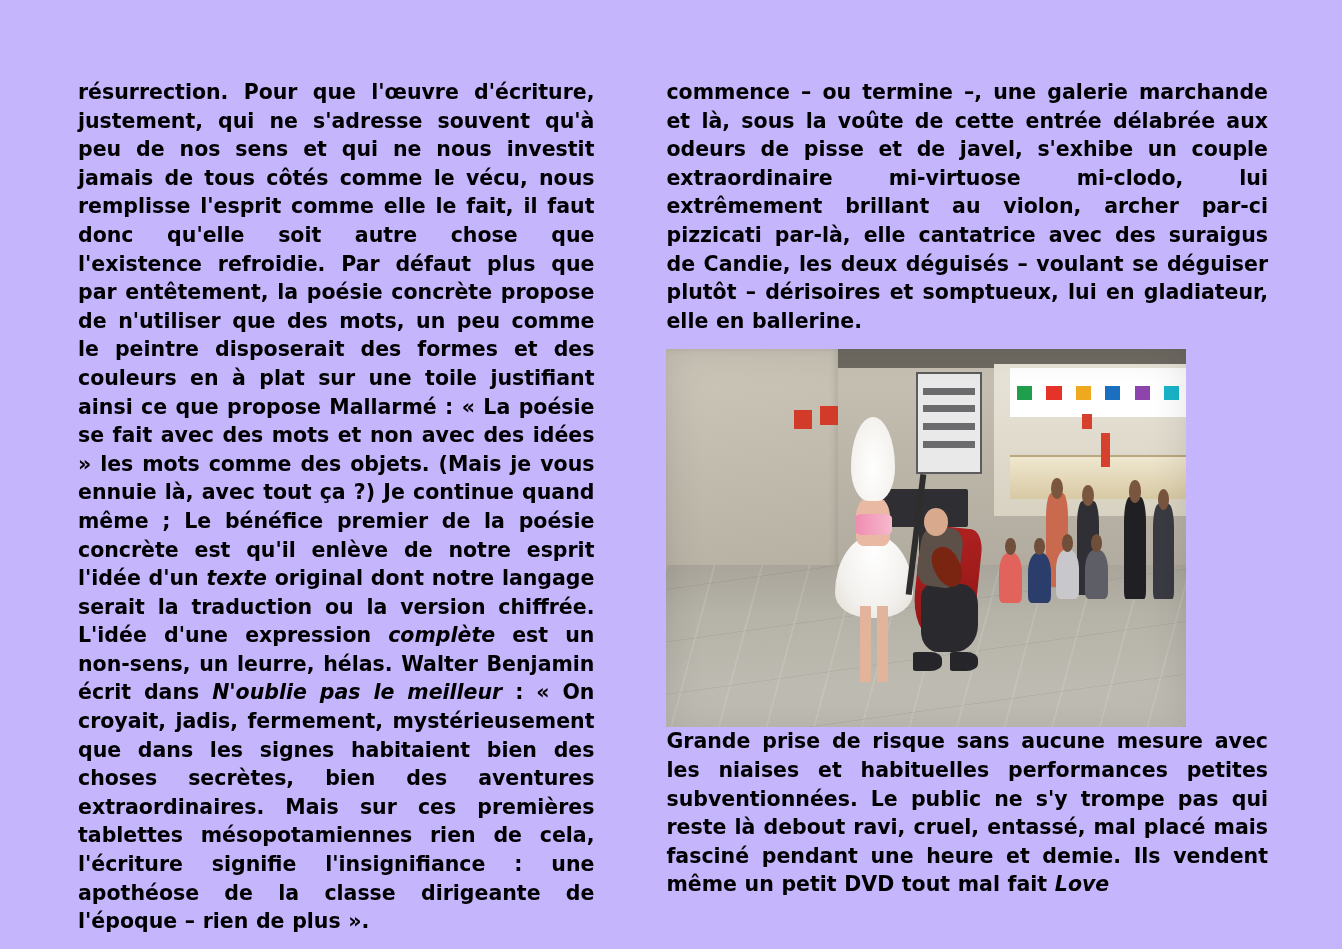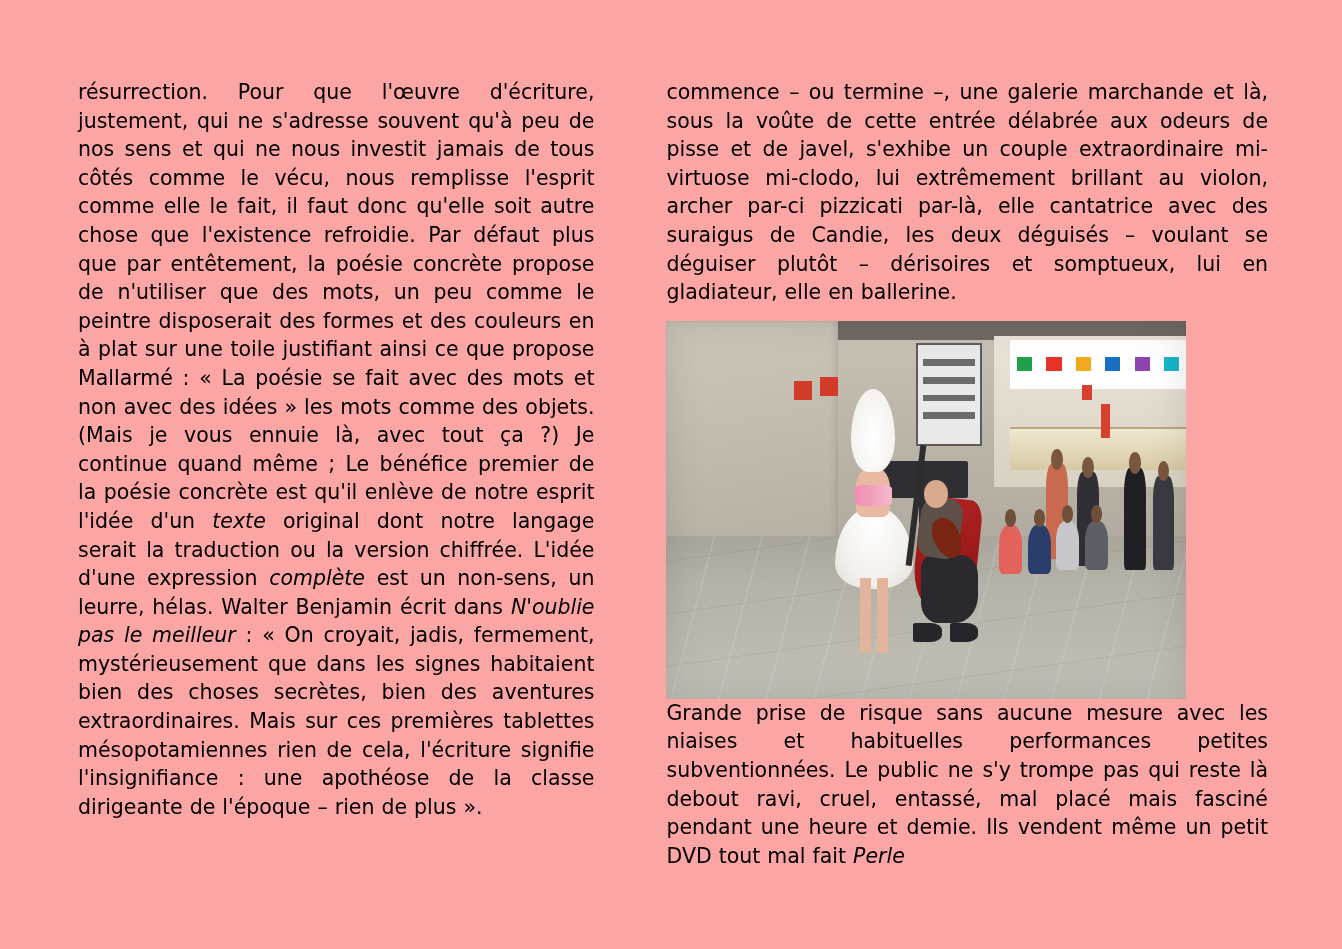--- a/index.html
+++ b/index.html
@@ -11,21 +11,22 @@
     width: 1342px;
     height: 949px;
     font-family: "DejaVu Sans", sans-serif;
     color: #000000;
     overflow: hidden;
   }
   .page {
     position: relative;
     width: 1342px;
     height: 949px;
-    background: #fca5a5;
+    background: #c4b5fd;
+    font-weight: bold;
   }
   .columns {
     position: absolute;
     left: 78px;
     top: 78px;
     width: 1190px;
     display: flex;
     gap: 72px;
   }
   .col {
@@ -349,17 +350,17 @@
         <div class="ph-v-torso"></div>
         <div class="ph-v-head"></div>
         <div class="ph-bow"></div>
         <div class="ph-violin"></div>
         <div class="ph-shoe-a"></div>
         <div class="ph-shoe-b"></div>
 
         <div class="ph-vignette"></div>
       </div>
 
-      <p class="body-text photo-caption"><span>Grande prise de risque sans aucune mesure avec les niaises et habituelles performances petites subventionnées. Le public ne s'y trompe pas qui reste là debout  ravi, cruel, entassé, mal placé mais fasciné pendant une heure et demie. Ils vendent même un petit DVD tout mal fait </span><em>Perle</em></p>
+      <p class="body-text photo-caption"><span>Grande prise de risque sans aucune mesure avec les niaises et habituelles performances petites subventionnées. Le public ne s'y trompe pas qui reste là debout  ravi, cruel, entassé, mal placé mais fasciné pendant une heure et demie. Ils vendent même un petit DVD tout mal fait </span><em>Love</em></p>
     </div>
 
   </div>
 </div>
 
 </body></html>

